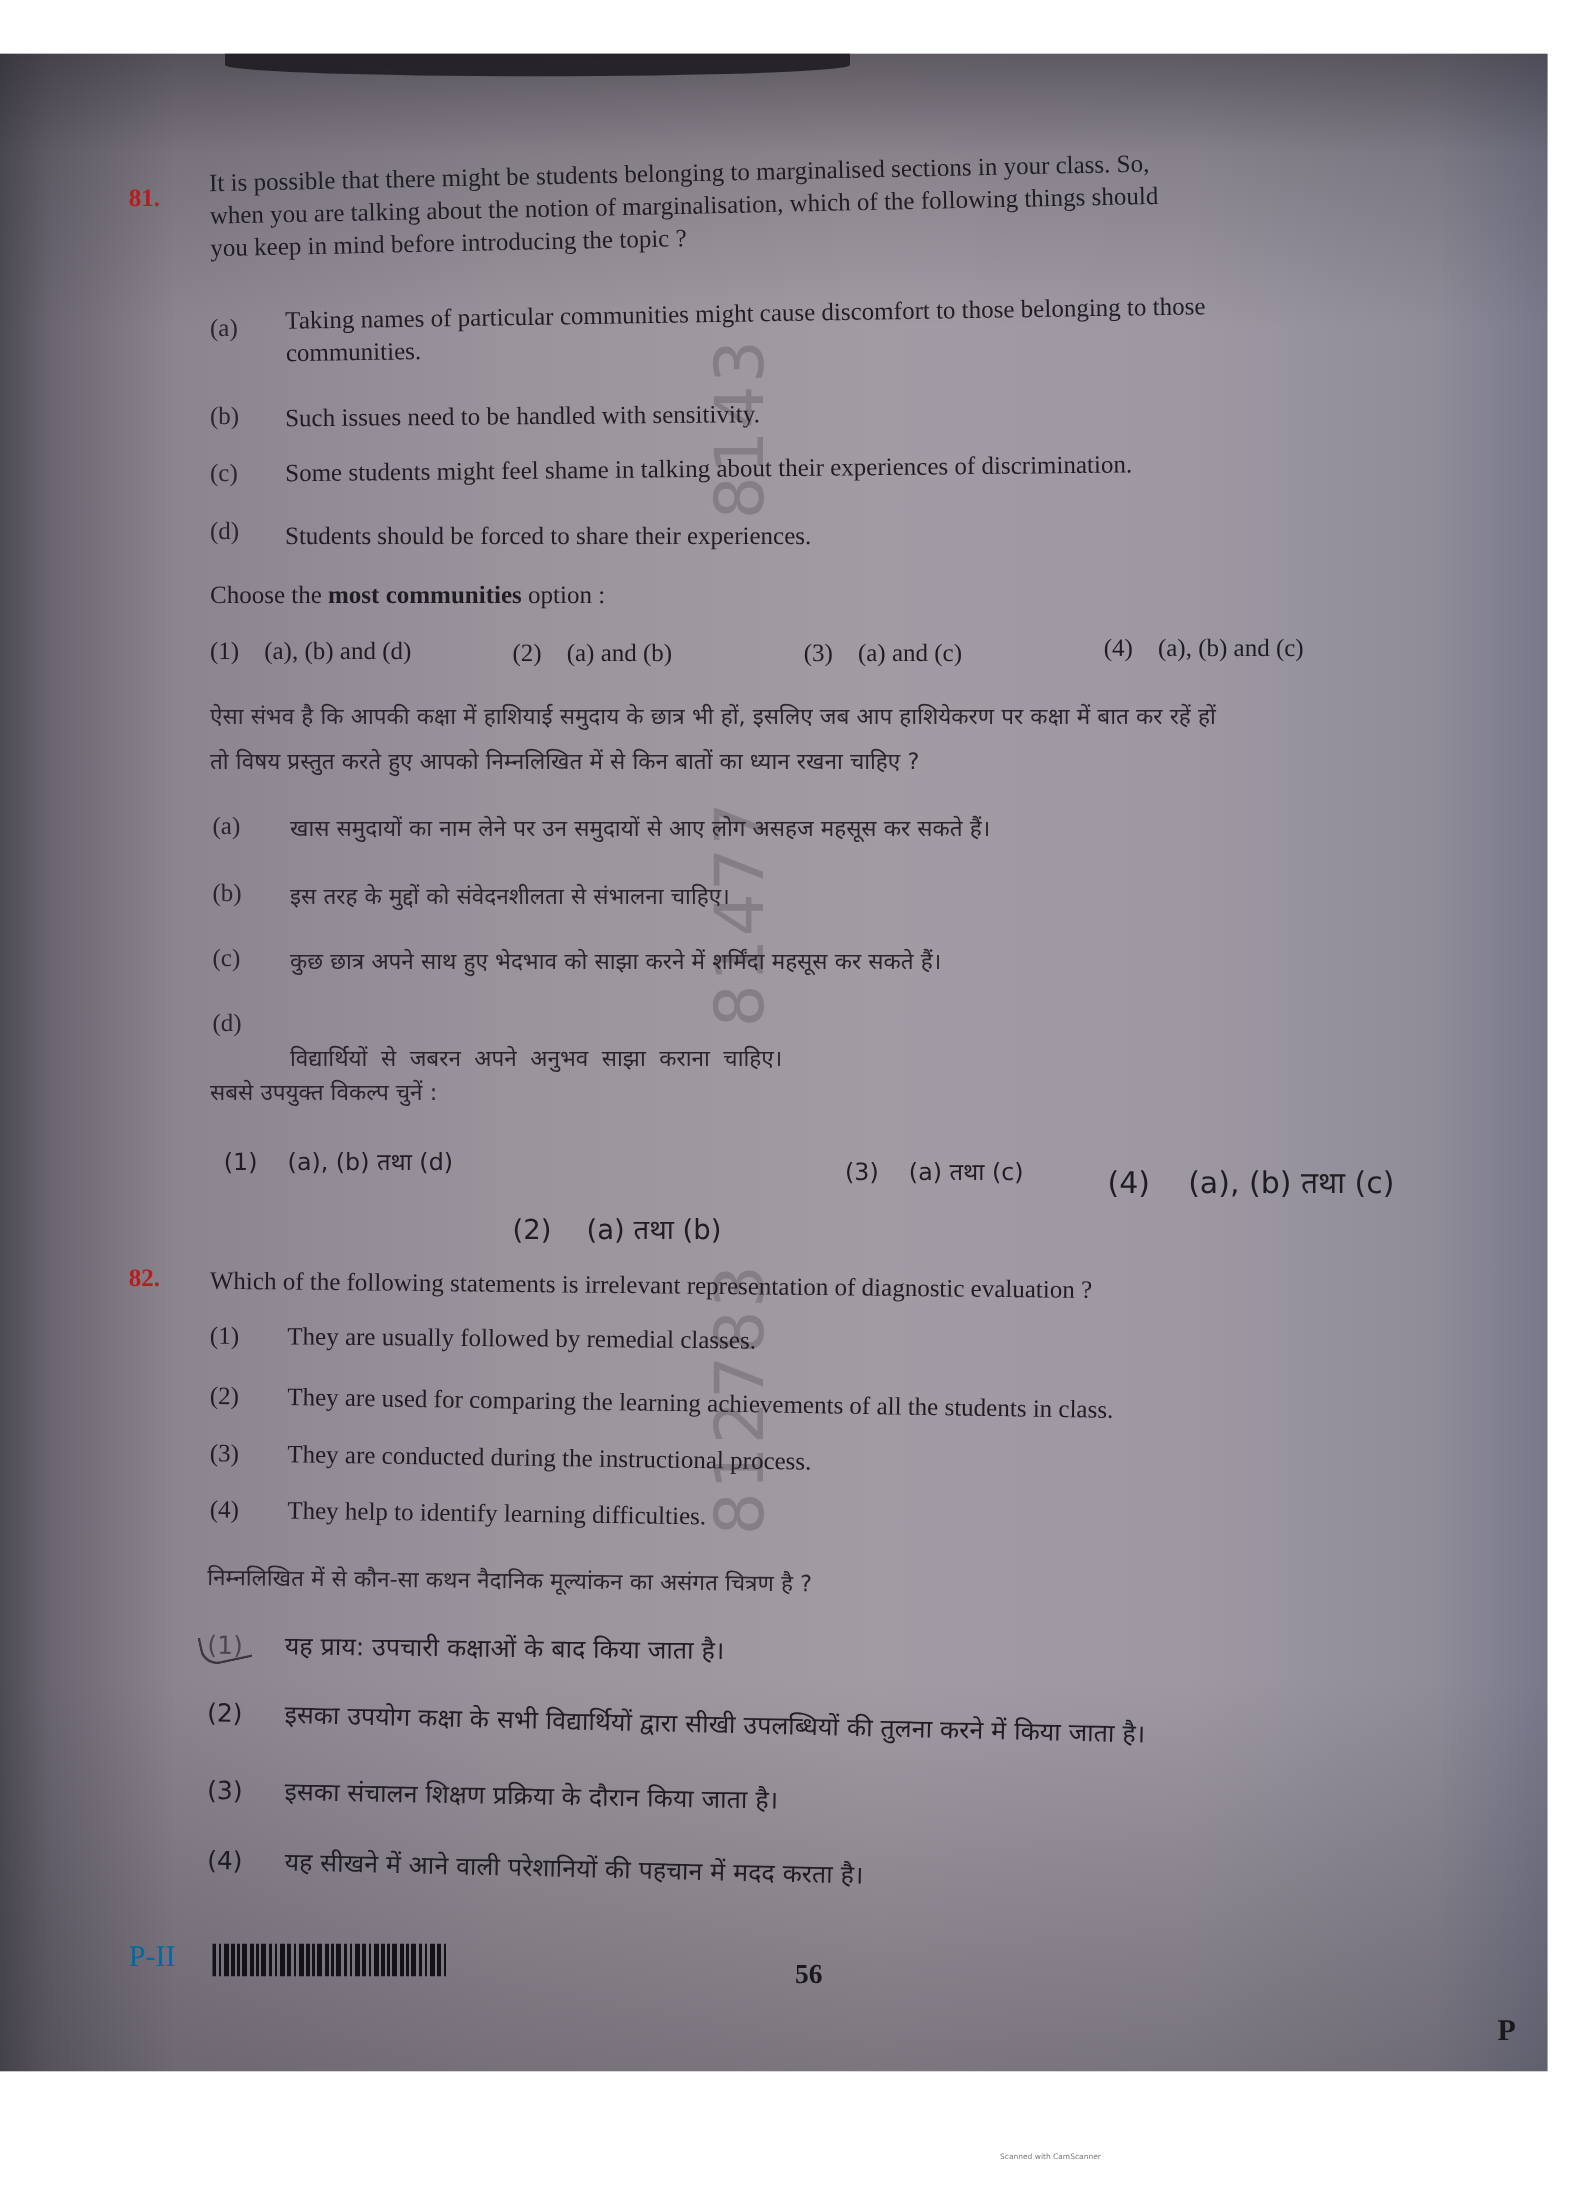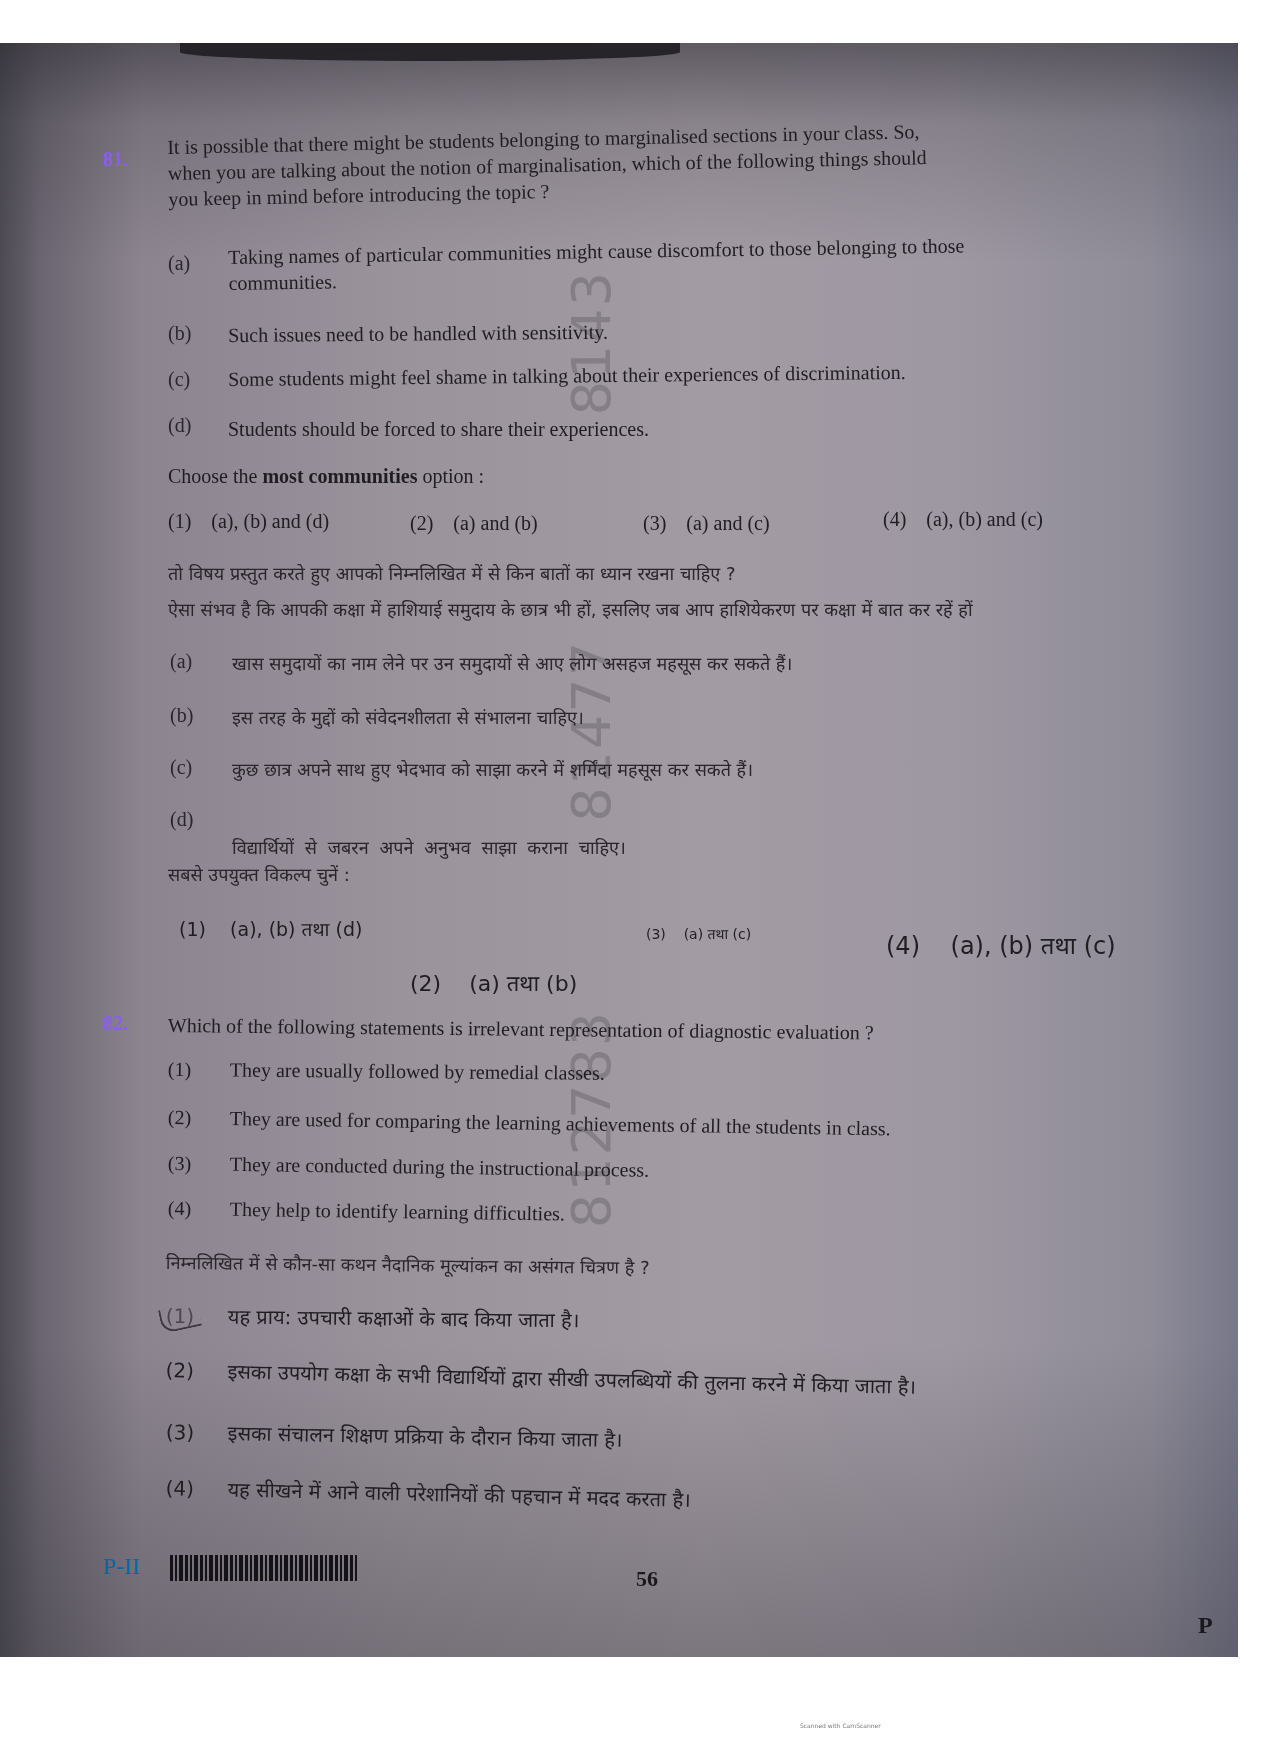--- a/index.html
+++ b/index.html
@@ -13,21 +13,21 @@
   }
   .photo::before {
     content:""; position:absolute; inset:0;
     background: linear-gradient(180deg, rgba(40,38,45,0.55) 0px, rgba(60,58,66,0.25) 80px, rgba(0,0,0,0) 220px, rgba(0,0,0,0) 1300px, rgba(50,48,56,0.35) 1614px);
   }
   .shadow-top {
     position:absolute; left:180px; top:43px; width:500px; height:18px;
     background:#1c1a1f; border-radius:0 0 50% 50%; opacity:0.85;
   }
   .text { position:absolute; color:#1f1c22; font-size:20px; line-height:26px; }
-  .q-num { position:absolute; font-weight:bold; color:#8b5cf6; font-size:20px; }
+  .q-num { position:absolute; font-weight:bold; color:#b91c1c; font-size:20px; }
   .opt-label { position:absolute; color:#2a262d; font-size:20px; }
   .hi { font-family:"DejaVu Sans", sans-serif; font-size:18px; color:#2a252b; }
   .row { position:absolute; color:#1f1c22; font-size:20px; white-space:nowrap; }
   .row span { display:inline-block; }
   .wm {
     position:absolute; color:rgba(80,76,84,0.35); font-family:"DejaVu Sans", sans-serif;
     font-size:54px; writing-mode:vertical-rl; transform:rotate(180deg); letter-spacing:2px;
   }
   .footer-code { position:absolute; left:103px; top:1553px; font-weight:normal; font-size:24px; color:#0369a1; }
   .barcode {
@@ -71,38 +71,38 @@
 <div class="text" style="left:168px; top:463px;">
   <span>Choose the </span><b>most communities</b><span> option :</span>
 </div>
 
 <div class="row" style="left:168px; top:510px;"><span>(1)</span>&nbsp;&nbsp;&nbsp;&nbsp;<span>(a), (b) and (d)</span></div>
 <div class="row" style="left:410px; top:512px;"><span>(2)</span>&nbsp;&nbsp;&nbsp;&nbsp;<span>(a) and (b)</span></div>
 <div class="row" style="left:643px; top:512px;"><span>(3)</span>&nbsp;&nbsp;&nbsp;&nbsp;<span>(a) and (c)</span></div>
 <div class="row" style="left:883px; top:508px;text-align:center;"><span>(4)</span>&nbsp;&nbsp;&nbsp;&nbsp;<span>(a), (b) and (c)</span></div>
 
 <div class="text hi" style="left:168px; top:556px; width:1050px; line-height:36px;">
+  <div>ऐसा संभव है कि आपकी कक्षा में हाशियाई समुदाय के छात्र भी हों, इसलिए जब आप हाशियेकरण पर कक्षा में बात कर रहें हों</div>
   <div>तो विषय प्रस्तुत करते हुए आपको निम्नलिखित में से किन बातों का ध्यान रखना चाहिए ?</div>
-  <div>ऐसा संभव है कि आपकी कक्षा में हाशियाई समुदाय के छात्र भी हों, इसलिए जब आप हाशियेकरण पर कक्षा में बात कर रहें हों</div>
 </div>
 
 <div class="opt-label" style="left:170px; top:650px;">(a)</div>
 <div class="text hi" style="left:232px; top:651px;">खास समुदायों का नाम लेने पर उन समुदायों से आए लोग असहज महसूस कर सकते हैं।</div>
 <div class="opt-label" style="left:170px; top:704px;">(b)</div>
 <div class="text hi" style="left:232px; top:705px;">इस तरह के मुद्दों को संवेदनशीलता से संभालना चाहिए।</div>
 <div class="opt-label" style="left:170px; top:756px;">(c)</div>
 <div class="text hi" style="left:232px; top:757px;">कुछ छात्र अपने साथ हुए भेदभाव को साझा करने में शर्मिंदा महसूस कर सकते हैं।</div>
 <div class="opt-label" style="left:170px; top:808px;">(d)</div>
 <div class="text hi" style="left:232px; top:836px;font-family:Liberation Mono, monospace;">विद्यार्थियों से जबरन अपने अनुभव साझा कराना चाहिए।</div>
 
 <div class="text hi" style="left:168px; top:862px;">सबसे उपयुक्त विकल्प चुनें :</div>
 
 <div class="row hi" style="left:179px; top:916px; font-size:19px;"><span>(1)</span>&nbsp;&nbsp;&nbsp;&nbsp;<span>(a), (b) तथा (d)</span></div>
 <div class="row hi" style="left:410px; top:967px; font-size:22px;"><span>(2)</span>&nbsp;&nbsp;&nbsp;&nbsp;<span>(a) तथा (b)</span></div>
-<div class="row hi" style="left:646px; top:924px; font-size:14px;"><span>(3)</span>&nbsp;&nbsp;&nbsp;&nbsp;<span>(a) तथा (c)</span></div>
+<div class="row hi" style="left:676px; top:924px; font-size:19px;"><span>(3)</span>&nbsp;&nbsp;&nbsp;&nbsp;<span>(a) तथा (c)</span></div>
 <div class="row hi" style="left:886px; top:928px; font-size:24px;"><span>(4)</span>&nbsp;&nbsp;&nbsp;&nbsp;<span>(a), (b) तथा (c)</span></div>
 
 <div class="q-num" style="left:103px; top:1012px;">82.</div>
 <div class="text" style="left:168px; top:1012px; transform:rotate(0.6deg); transform-origin:left top;">Which of the following statements is irrelevant representation of diagnostic evaluation ?</div>
 
 <div class="row" style="left:168px; top:1058px; transform:rotate(0.5deg); transform-origin:left top;"><span style="width:62px;">(1)</span><span>They are usually followed by remedial classes.</span></div>
 <div class="row" style="left:168px; top:1106px; transform:rotate(0.9deg); transform-origin:left top;"><span style="width:62px;">(2)</span><span>They are used for comparing the learning achievements of all the students in class.</span></div>
 <div class="row" style="left:168px; top:1152px; transform:rotate(0.8deg); transform-origin:left top;"><span style="width:62px;">(3)</span><span>They are conducted during the instructional process.</span></div>
 <div class="row" style="left:168px; top:1197px; transform:rotate(0.8deg); transform-origin:left top;"><span style="width:62px;">(4)</span><span>They help to identify learning difficulties.</span></div>
 

